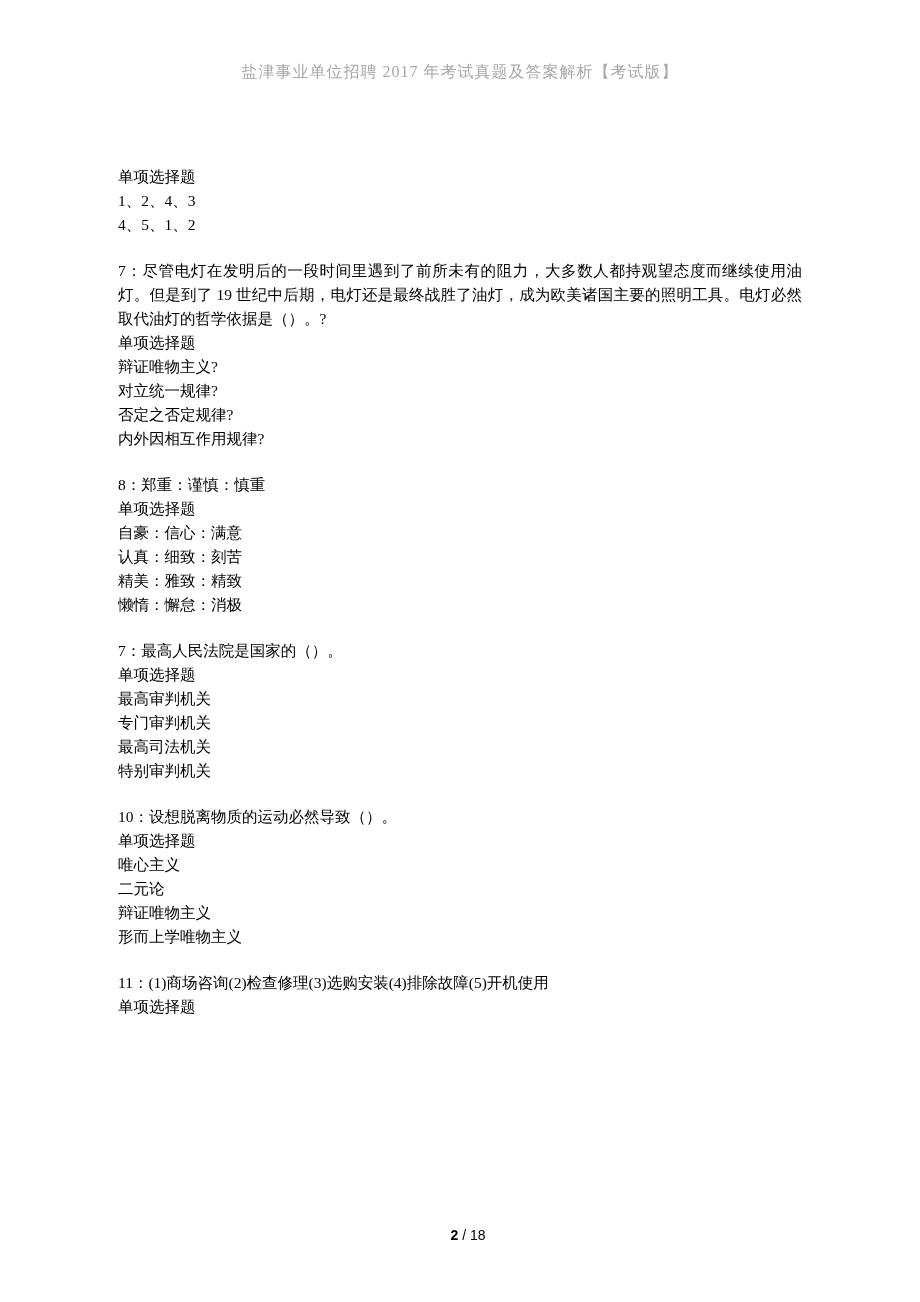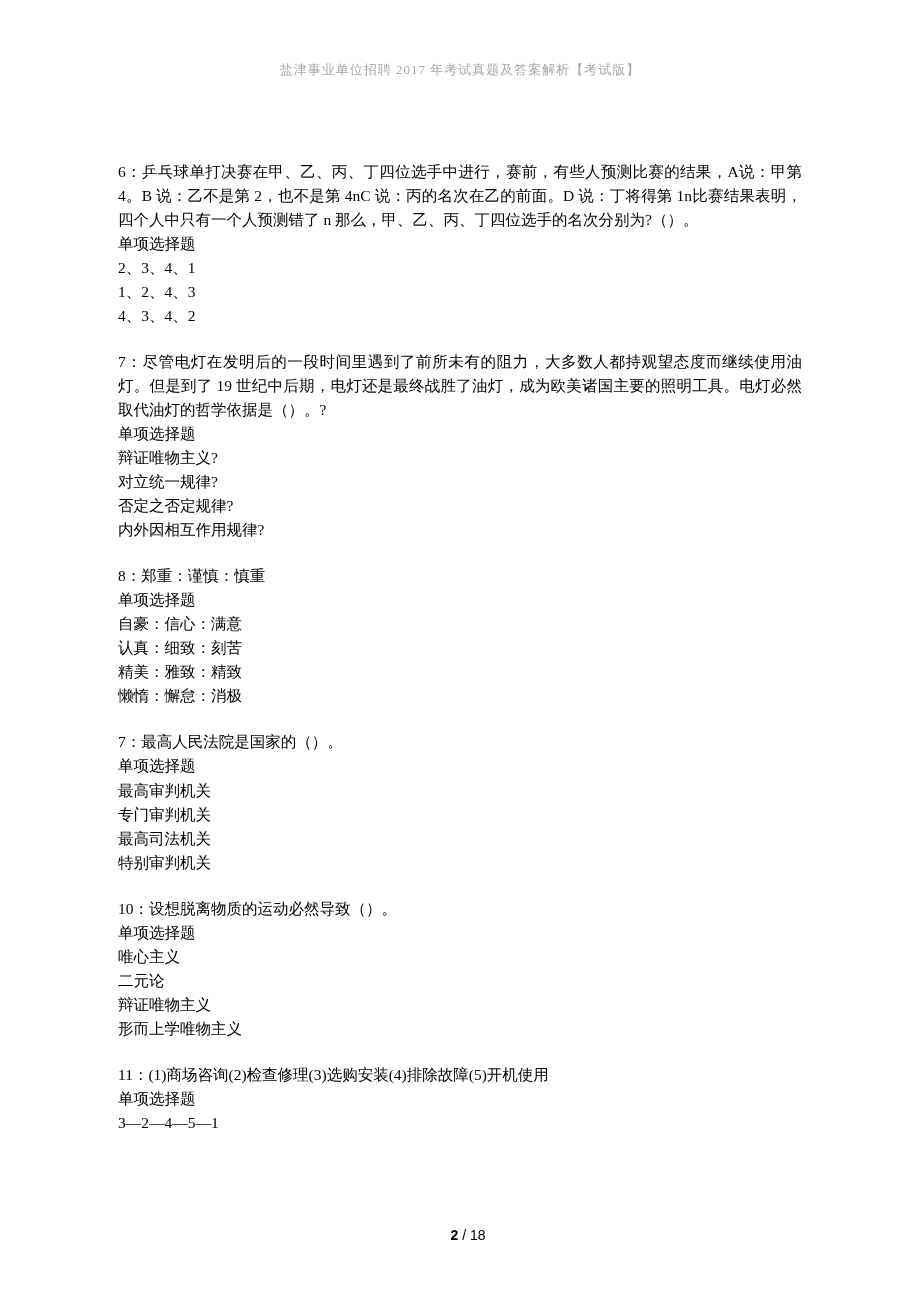--- a/index.html
+++ b/index.html
@@ -15,21 +15,21 @@
     font-family: "SimSun", "宋体", serif;
     font-size: 15.5px;
     color: #000;
     line-height: 1.55;
     box-sizing: border-box;
     padding: 60px 118px 0 118px;
   }
   .header {
     text-align: center;
     color: #a8a8a8;
-    font-size: 13px;
+    font-size: 16px;
     letter-spacing: 1px;
     margin-bottom: 80px;
   }
   .block {
     margin-bottom: 22px;
   }
   .block p {
     margin: 0;
     text-align: justify;
     text-justify: inter-ideograph;
@@ -48,25 +48,23 @@
   }
 </style>
 </head>
 <body>
 
 <div class="page">
 
   <div class="header">盐津事业单位招聘 2017 年考试真题及答案解析【考试版】</div>
 
   <div class="block">
-    <p>6：乒乓球单打决赛在甲、乙、丙、丁四位选手中进行，赛前，有些人预测比赛的结果，A说：甲第 4。B 说：乙不是第 2，也不是第 4nC 说：丙的名次在乙的前面。D 说：丁将得第 1n比赛结果表明，四个人中只有一个人预测错了 n 那么，甲、乙、丙、丁四位选手的名次分别为?（）。</p>
     <p>单项选择题</p>
-    <p>2、3、4、1</p>
     <p>1、2、4、3</p>
-    <p>4、3、4、2</p>
+    <p>4、5、1、2</p>
   </div>
 
   <div class="block">
     <p>7：尽管电灯在发明后的一段时间里遇到了前所未有的阻力，大多数人都持观望态度而继续使用油灯。但是到了 19 世纪中后期，电灯还是最终战胜了油灯，成为欧美诸国主要的照明工具。电灯必然取代油灯的哲学依据是（）。?</p>
     <p>单项选择题</p>
     <p>辩证唯物主义?</p>
     <p>对立统一规律?</p>
     <p>否定之否定规律?</p>
     <p>内外因相互作用规律?</p>
   </div>
@@ -94,20 +92,19 @@
     <p>单项选择题</p>
     <p>唯心主义</p>
     <p>二元论</p>
     <p>辩证唯物主义</p>
     <p>形而上学唯物主义</p>
   </div>
 
   <div class="block">
     <p>11：(1)商场咨询(2)检查修理(3)选购安装(4)排除故障(5)开机使用</p>
     <p>单项选择题</p>
-    <p>3—2—4—5—1</p>
   </div>
 
   <div class="footer">
     <b>2</b> / <span>18</span>
   </div>
 
 </div>
 
 </body></html>

